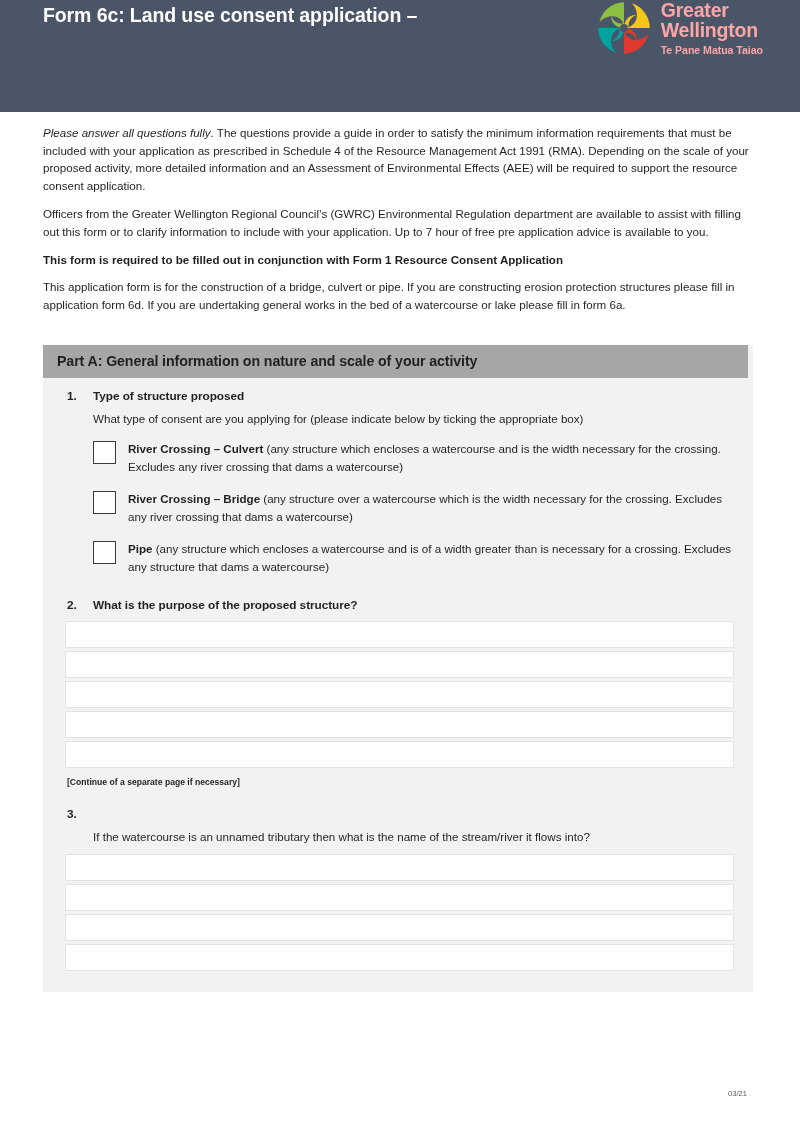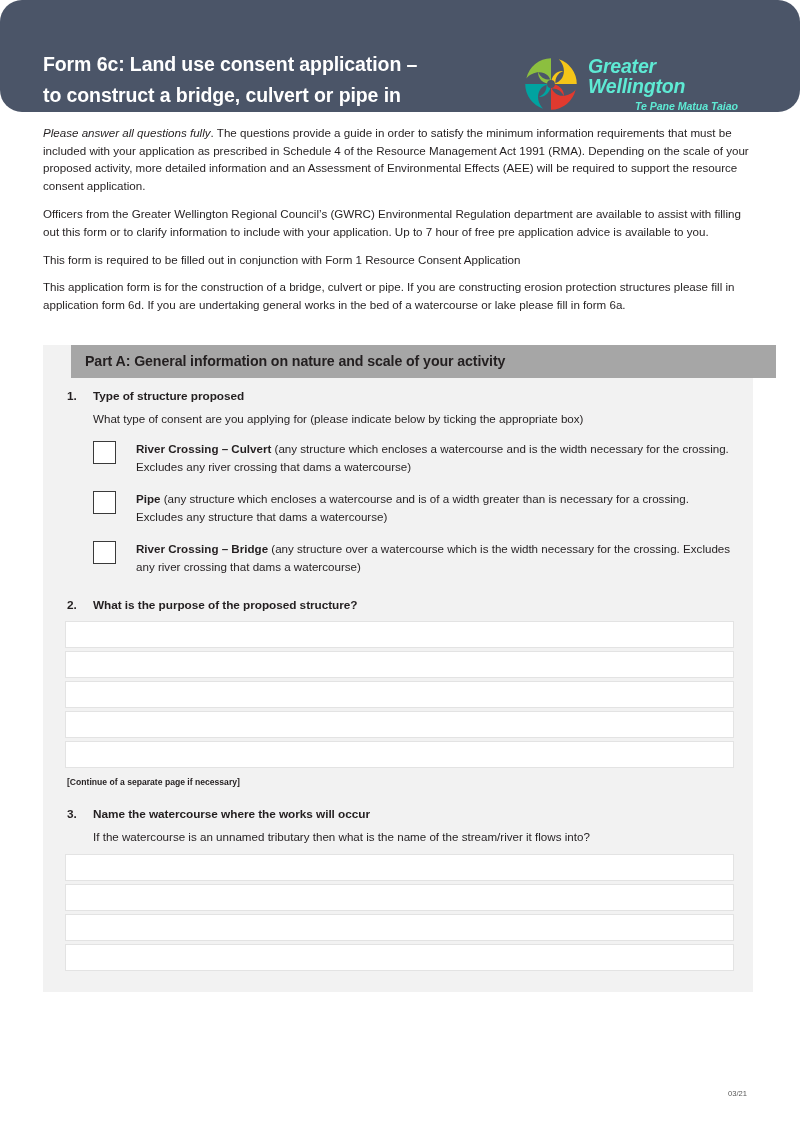--- a/index.html
+++ b/index.html
@@ -19,97 +19,93 @@
   }
 
   
   .header-band {
     position: absolute;
     left: 0; top: 0;
     width: 800px;
     height: 112px;
     background: #4b5568;
     display: flex;
-    align-items: flex-end;
+    align-items: flex-start;
     justify-content: space-between;
-    padding: 0 52px 0 43px;
-    border-radius: 22px;
+    padding: 0 27px 0 43px;
   }
   .header-title {
     color: #ffffff;
     font-size: 19.5px;
     font-weight: bold;
     line-height: 1.62;
     letter-spacing: -0.1px;
     max-width: 470px;
   }
   .header-title .tline { display: block; white-space: nowrap; }
 
   
   .logo-lockup {
     display: flex;
     align-items: center;
     gap: 9px;
     padding-right: 10px;
   }
   .logo-mark { width: 56px; height: 56px; flex: 0 0 56px; }
   .logo-words {
-    color: #5eead4;
+    color: #fca5a5;
     line-height: 1.0;
-    font-style: italic;
   }
   .logo-words .lw1, .logo-words .lw2 {
     display: block;
     font-size: 19.5px;
     font-weight: bold;
     letter-spacing: -0.2px;
   }
   .logo-words .lw2 { margin-top: 1px; }
   .logo-words .lw3 {
     display: block;
     font-size: 10.6px;
     font-weight: bold;
     margin-top: 4px;
     letter-spacing: -0.05px;
-    margin-left: 47px;
   }
 
   
   .intro {
     position: absolute;
     left: 43px;
     top: 124px;
     width: 706px;
   }
   .intro p {
     font-size: 11.6px;
     line-height: 1.52;
     color: #231f20;
     margin-bottom: 11px;
     text-align: left;
   }
   .intro p.tight { margin-bottom: 10px; }
   .intro em { font-style: italic; }
-  .intro strong { font-weight: normal; }
+  .intro strong { font-weight: bold; }
 
   
   .panel {
     position: absolute;
     left: 43px;
     top: 345px;
     width: 710px;
     background: #f2f2f2;
     padding-bottom: 18px;
   }
   .part-bar {
     width: 705px;
     background: #a6a6a6;
     padding: 7px 0 8px 14px;
     margin-bottom: 11px;
-    margin-left: 28px;
   }
   .part-bar-label {
     font-size: 14.2px;
     font-weight: bold;
     color: #231f20;
     letter-spacing: -0.1px;
   }
 
   
   .q {
@@ -137,21 +133,21 @@
     margin-left: 26px;
     margin-top: 8px;
     margin-bottom: 4px;
     line-height: 1.45;
   }
 
   
   .opt-list { margin-left: 26px; margin-top: 12px; }
   .opt {
     display: flex;
-    gap: 20px;
+    gap: 12px;
     margin-bottom: 14px;
     align-items: flex-start;
   }
   .checkbox {
     width: 23px;
     height: 23px;
     flex: 0 0 23px;
     background: #ffffff;
     border: 1.6px solid #3a3a3a;
     margin-top: 1px;
@@ -197,21 +193,20 @@
 </style>
 </head>
 <body>
 
 <div class="page">
 
   <div class="header-band">
 
     <div class="header-title">
       <span class="tline">Form 6c: Land use consent application –</span>
-      <span class="tline">to construct a bridge, culvert or pipe in</span>
     </div>
 
     <div class="logo-lockup">
       <span class="logo-mark">
         <svg viewBox="0 0 100 100" width="56" height="56" aria-hidden="true">
 
           <g>
             <path d="M50 4 A46 46 0 0 0 6 40 C14 30 28 26 38 31 C47 35 50 43 50 50 Z" fill="#8cbf3f"></path>
             <path d="M96 50 A46 46 0 0 0 64 6 C73 15 76 29 70 39 C65 47 57 50 50 50 Z" fill="#f5c518"></path>
             <path d="M50 96 A46 46 0 0 0 94 60 C86 70 72 74 62 69 C53 65 50 57 50 50 Z" fill="#e03a2f"></path>
@@ -255,26 +250,26 @@
 
       <div class="opt-list">
 
         <div class="opt">
           <span class="checkbox"></span>
           <span class="opt-text"><strong>River Crossing – Culvert</strong><span> (any structure which encloses a watercourse and is the width necessary for the crossing. Excludes any river crossing that dams a watercourse)</span></span>
         </div>
 
         <div class="opt">
           <span class="checkbox"></span>
-          <span class="opt-text"><strong>Pipe</strong><span> (any structure which encloses a watercourse and is of a width greater than is necessary for a crossing. Excludes any structure that dams a watercourse)</span></span>
+          <span class="opt-text"><strong>River Crossing – Bridge</strong><span> (any structure over a watercourse which is the width necessary for the crossing. Excludes any river crossing that dams a watercourse)</span></span>
         </div>
 
         <div class="opt">
           <span class="checkbox"></span>
-          <span class="opt-text"><strong>River Crossing – Bridge</strong><span> (any structure over a watercourse which is the width necessary for the crossing. Excludes any river crossing that dams a watercourse)</span></span>
+          <span class="opt-text"><strong>Pipe</strong><span> (any structure which encloses a watercourse and is of a width greater than is necessary for a crossing. Excludes any structure that dams a watercourse)</span></span>
         </div>
 
       </div>
     </div>
 
     <div class="q q-gap-top">
       <div class="q-head">
         <span class="q-num">2.</span>
         <span class="q-title">What is the purpose of the proposed structure?</span>
       </div>
@@ -284,21 +279,20 @@
       <div class="line"></div>
       <div class="line"></div>
       <div class="line"></div>
       <div class="line"></div>
     </div>
     <div class="note">[Continue of a separate page if necessary]</div>
 
     <div class="q q-gap-top2">
       <div class="q-head">
         <span class="q-num">3.</span>
-        <span class="q-title">Name the watercourse where the works will occur</span>
       </div>
       <div class="q-sub">If the watercourse is an unnamed tributary then what is the name of the stream/river it flows into?</div>
     </div>
     <div class="lines">
       <div class="line"></div>
       <div class="line"></div>
       <div class="line"></div>
       <div class="line"></div>
     </div>
 

